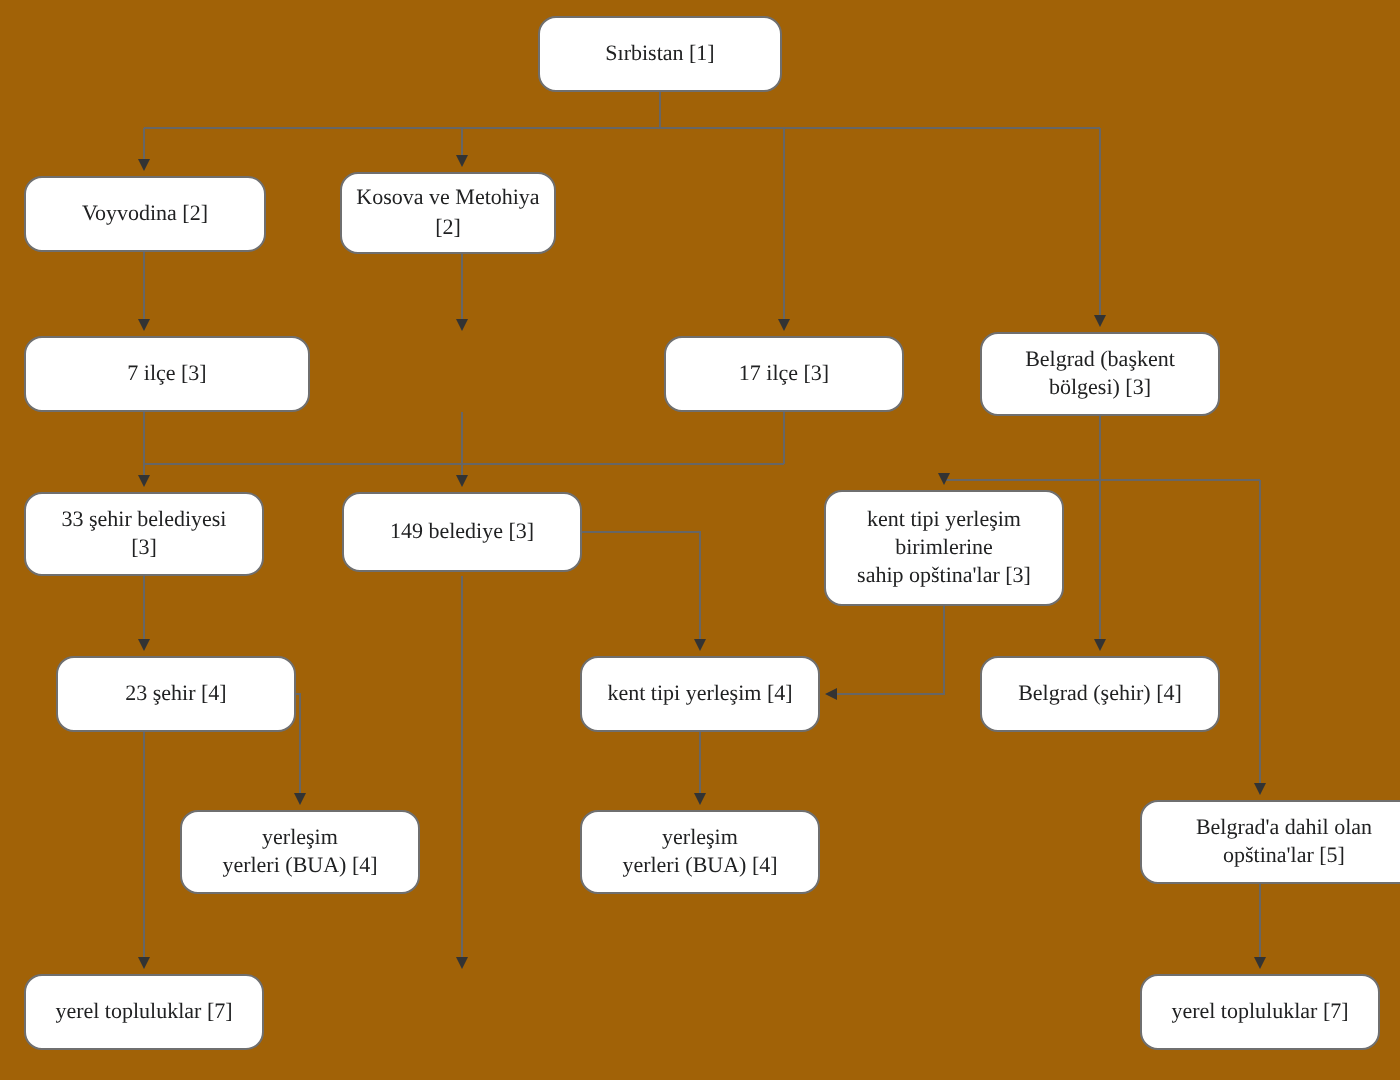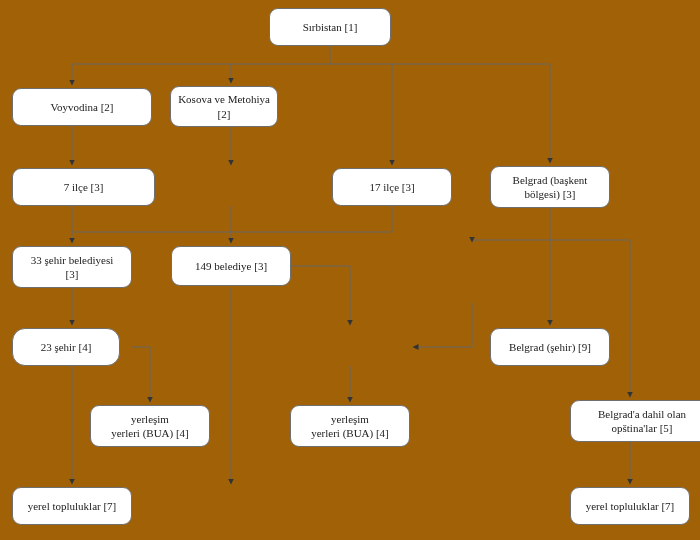--- a/index.html
+++ b/index.html
@@ -54,21 +54,21 @@
       <path d="M72,366 L72,484" marker-end="url(#arrow)"></path>
       <path d="M350,366 L350,402" marker-end="url(#arrow)"></path>
       <path d="M630,442 L630,484" marker-end="url(#arrow)"></path>
     </g>
   </svg>
 
   <div class="node" style="left:269px;top:8px;width:122px;height:38px;">
     <span>Sırbistan [1]</span>
   </div>
 
-  <div class="node" style="left:12px;top:88px;width:140px;height:38px;">
+  <div class="node" style="left:12px;top:88px;width:121px;height:38px;">
     <span>Voyvodina [2]</span>
   </div>
 
   <div class="node" style="left:170px;top:86px;width:108px;height:41px;">
     <span>Kosova ve Metohiya
 [2]</span>
   </div>
 
   <div class="node" style="left:12px;top:168px;width:143px;height:38px;">
     <span>7 ilçe [3]</span>
@@ -86,28 +86,36 @@
 
   <div class="node" style="left:12px;top:246px;width:120px;height:42px;">
     <span>33 şehir belediyesi
 [3]</span>
   </div>
 
   <div class="node" style="left:171px;top:246px;width:120px;height:40px;">
     <span>149 belediye [3]</span>
   </div>
 
+  <div class="node" style="left:412px;top:245px;width:120px;height:58px;">
+    <span>kent tipi yerleşim
+birimlerine
+sahip opština'lar [3]</span>
+  </div>
 
-  <div class="node" style="left:12px;top:328px;width:108px;height:38px;border-radius:13px;">
+  <div class="node" style="left:28px;top:328px;width:120px;height:38px;">
     <span>23 şehir [4]</span>
   </div>
 
+  <div class="node" style="left:290px;top:328px;width:120px;height:38px;">
+    <span>kent tipi yerleşim [4]</span>
+  </div>
 
   <div class="node" style="left:490px;top:328px;width:120px;height:38px;">
-    <span>Belgrad (şehir) [9]</span>
+    <span>Belgrad (şehir) [4]</span>
   </div>
 
   <div class="node" style="left:90px;top:405px;width:120px;height:42px;">
     <span>yerleşim
 yerleri (BUA) [4]</span>
   </div>
 
   <div class="node" style="left:290px;top:405px;width:120px;height:42px;">
     <span>yerleşim
 yerleri (BUA) [4]</span>

